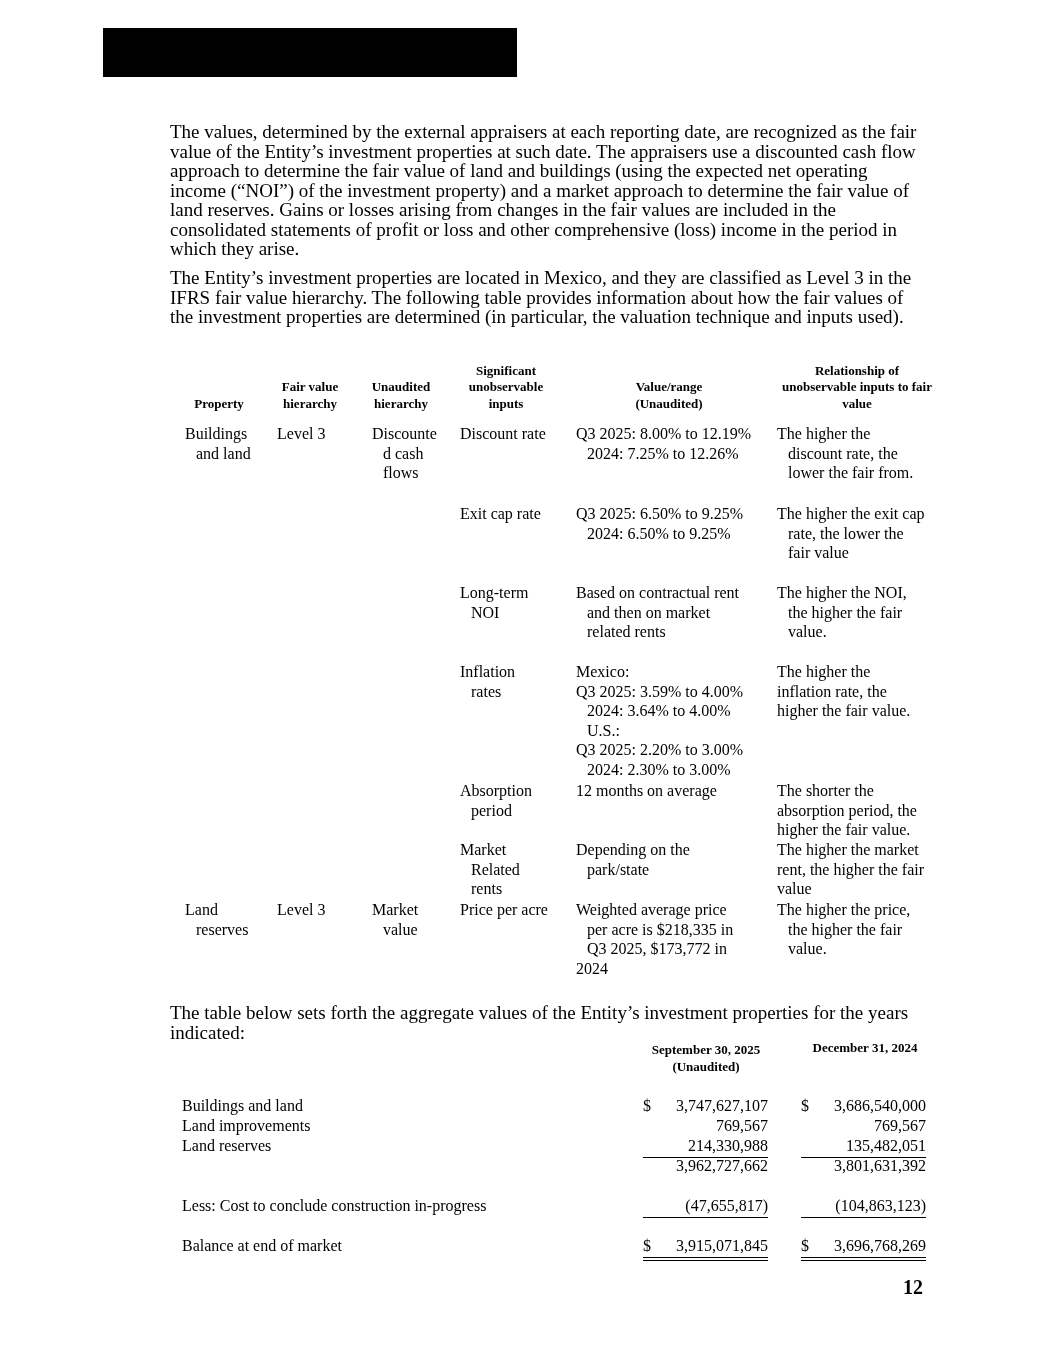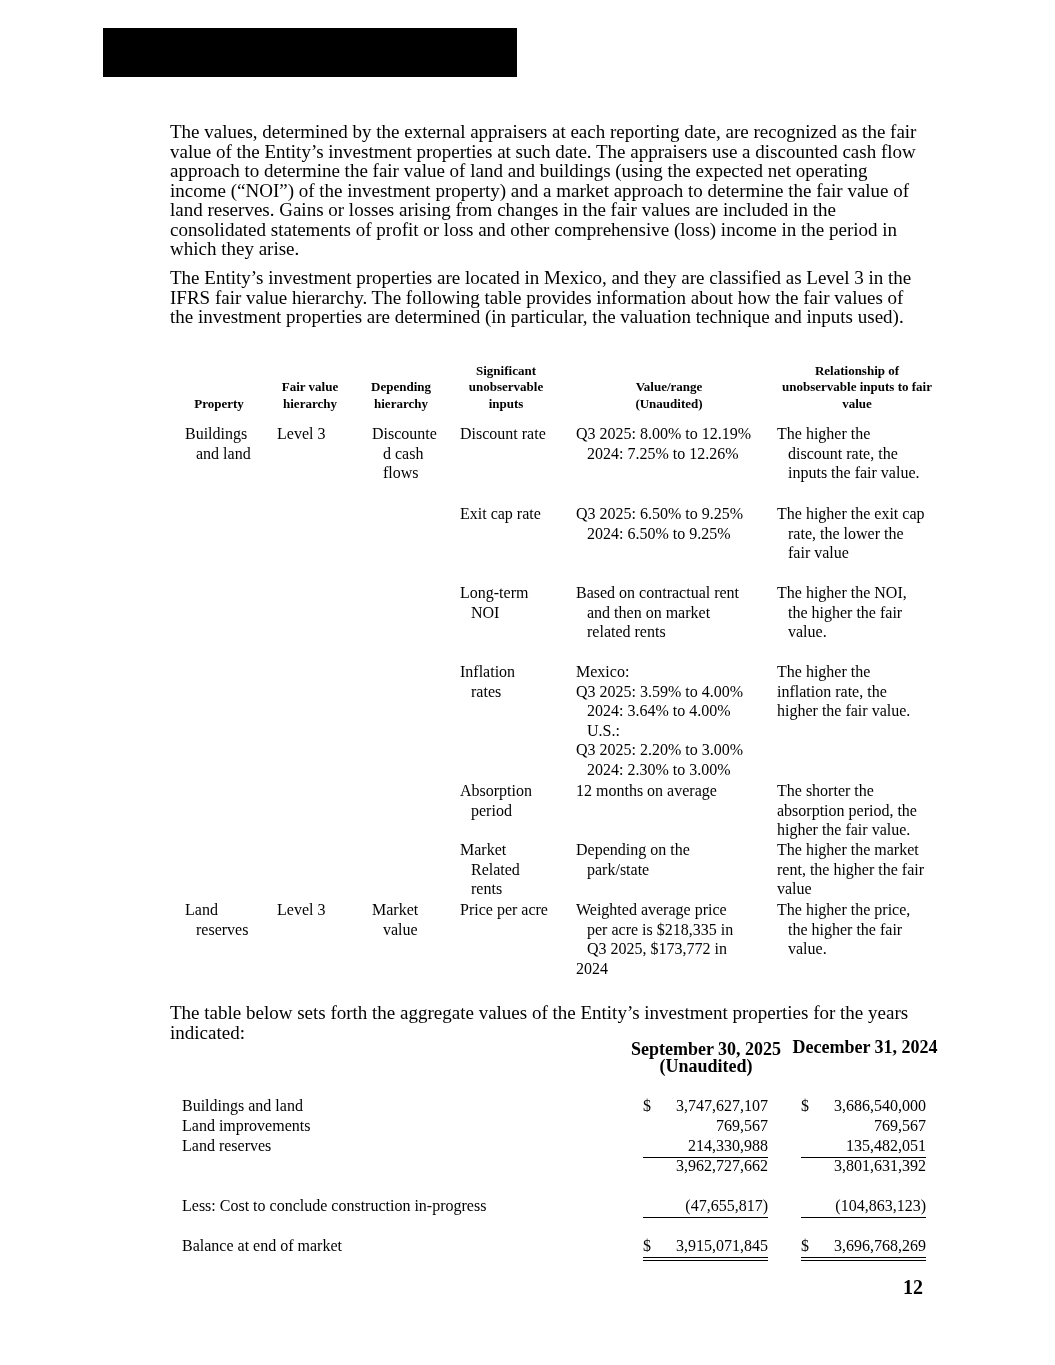--- a/index.html
+++ b/index.html
@@ -33,21 +33,21 @@
   .c-prop{left:185px;width:88px;}
   .c-hier{left:277px;width:70px;}
   .c-tech{left:364px;width:82px;margin-left:8px;}
   .c-input{left:460px;width:102px;}
   .c-val{left:576px;width:198px;}
   .c-rel{left:777px;width:168px;}
   .ln{white-space:nowrap;}
   .ind{padding-left:11px;}
 
   
-  .t2hdr{position:absolute;text-align:center;font-weight:bold;font-size:18px;line-height:17px;}
+  .t2hdr{position:absolute;text-align:center;font-weight:bold;font-size:13px;line-height:17px;}
   #t2h1{left:628px;top:1041px;width:156px;}
   #t2h2{left:788px;top:1039px;width:154px;}
   .t2row{position:absolute;left:0;width:1055px;font-size:16px;line-height:20px;}
   #a0{top:1096px;} #a1{top:1116px;} #a2{top:1136px;} #a3{top:1156px;}
   #a4{top:1196px;} #a5{top:1236px;}
   .t2label{position:absolute;left:182px;top:0;white-space:nowrap;}
   .amt{position:absolute;top:0;width:125px;display:flex;padding-bottom:1px;}
   .amt .num{margin-left:auto;white-space:nowrap;}
   .amt .sym{white-space:nowrap;}
   .amt1{left:643px;}
@@ -68,21 +68,21 @@
   <div class="para" id="p2">The Entity’s investment properties are located in Mexico, and they are classified as Level 3 in the IFRS fair value hierarchy. The following table provides information about how the fair values of the investment properties are determined (in particular, the valuation technique and inputs used).</div>
 
   <div class="t1hdr" id="h-prop">
     <div class="ln">Property</div>
   </div>
   <div class="t1hdr" id="h-hier">
     <div class="ln">Fair value</div>
     <div class="ln">hierarchy</div>
   </div>
   <div class="t1hdr" id="h-tech">
-    <div class="ln">Depending</div>
+    <div class="ln">Unaudited</div>
     <div class="ln">hierarchy</div>
   </div>
   <div class="t1hdr" id="h-input">
     <div class="ln">Significant</div>
     <div class="ln">unobservable</div>
     <div class="ln">inputs</div>
   </div>
   <div class="t1hdr" id="h-val">
     <div class="ln">Value/range</div>
     <div class="ln">(Unaudited)</div>
@@ -109,21 +109,21 @@
     <div class="cell c-input">
       <div class="ln">Discount rate</div>
     </div>
     <div class="cell c-val">
       <div class="ln">Q3 2025: 8.00% to 12.19%</div>
       <div class="ln ind">2024: 7.25% to 12.26%</div>
     </div>
     <div class="cell c-rel">
       <div class="ln">The higher the</div>
       <div class="ln ind">discount rate, the</div>
-      <div class="ln ind">inputs the fair value.</div>
+      <div class="ln ind">lower the fair from.</div>
     </div>
   </div>
 
   <div class="t1row" id="r1">
     <div class="cell c-input">
       <div class="ln">Exit cap rate</div>
     </div>
     <div class="cell c-val">
       <div class="ln">Q3 2025: 6.50% to 9.25%</div>
       <div class="ln ind">2024: 6.50% to 9.25%</div>

